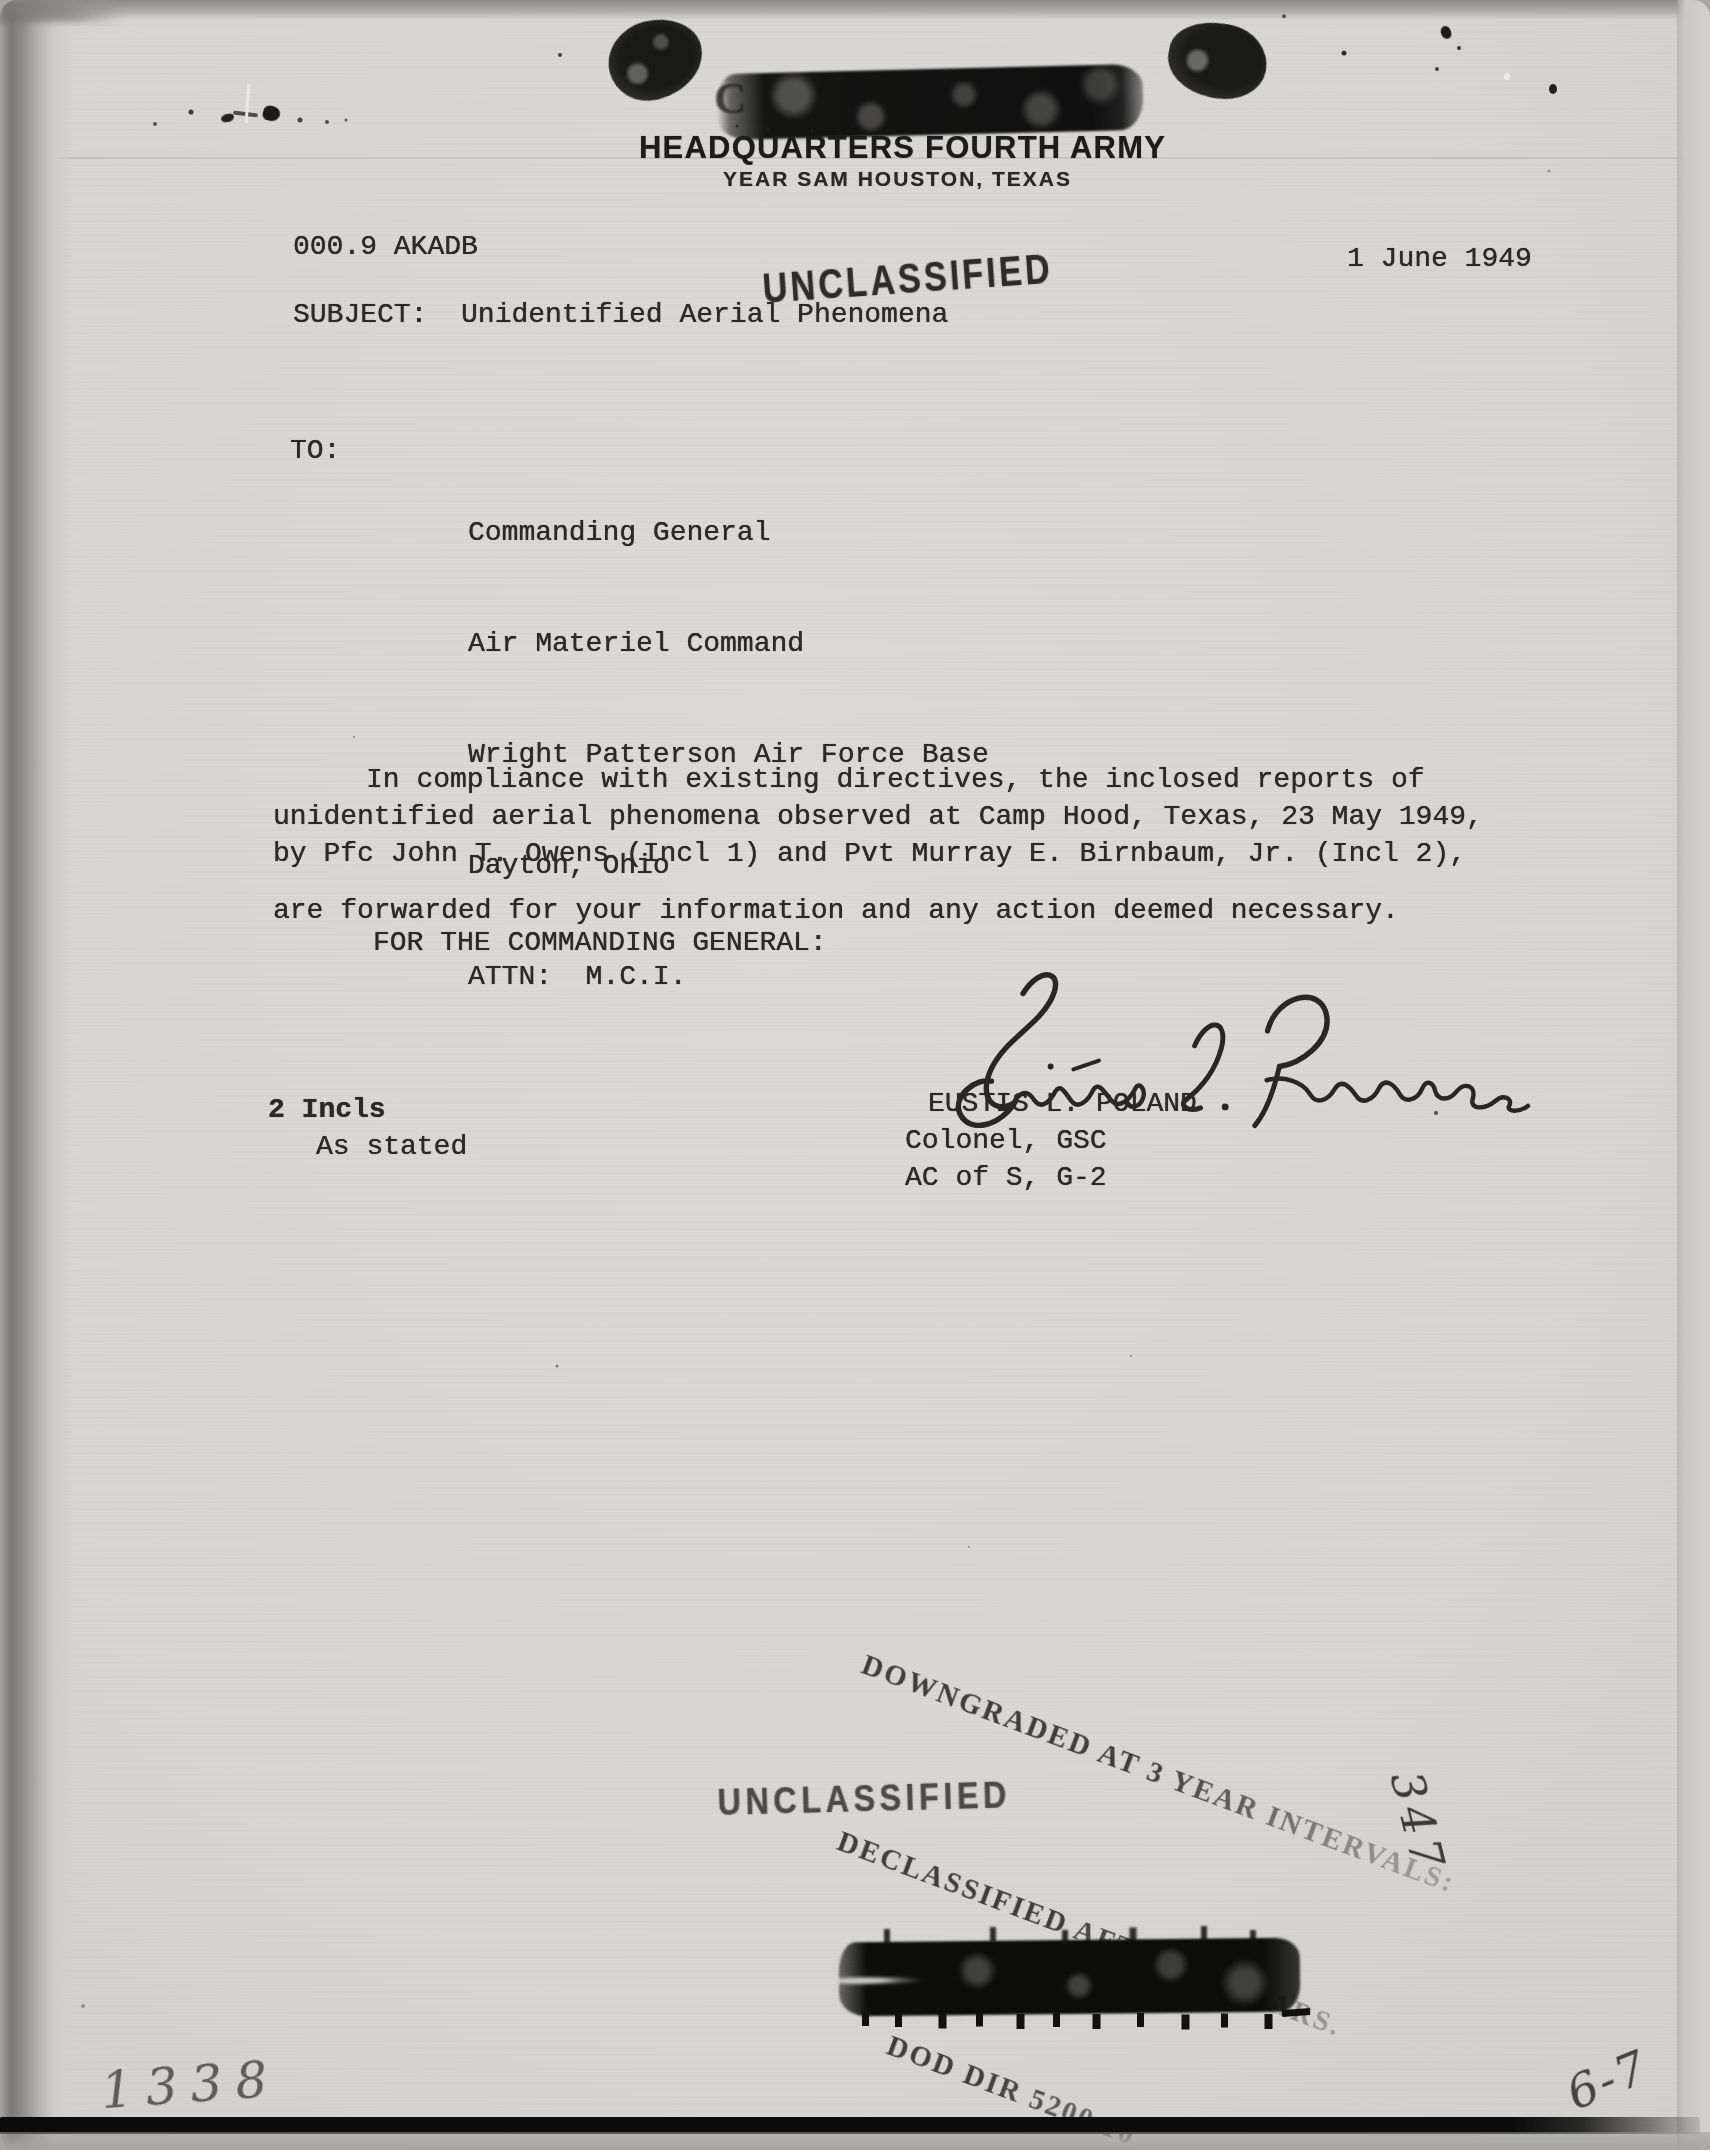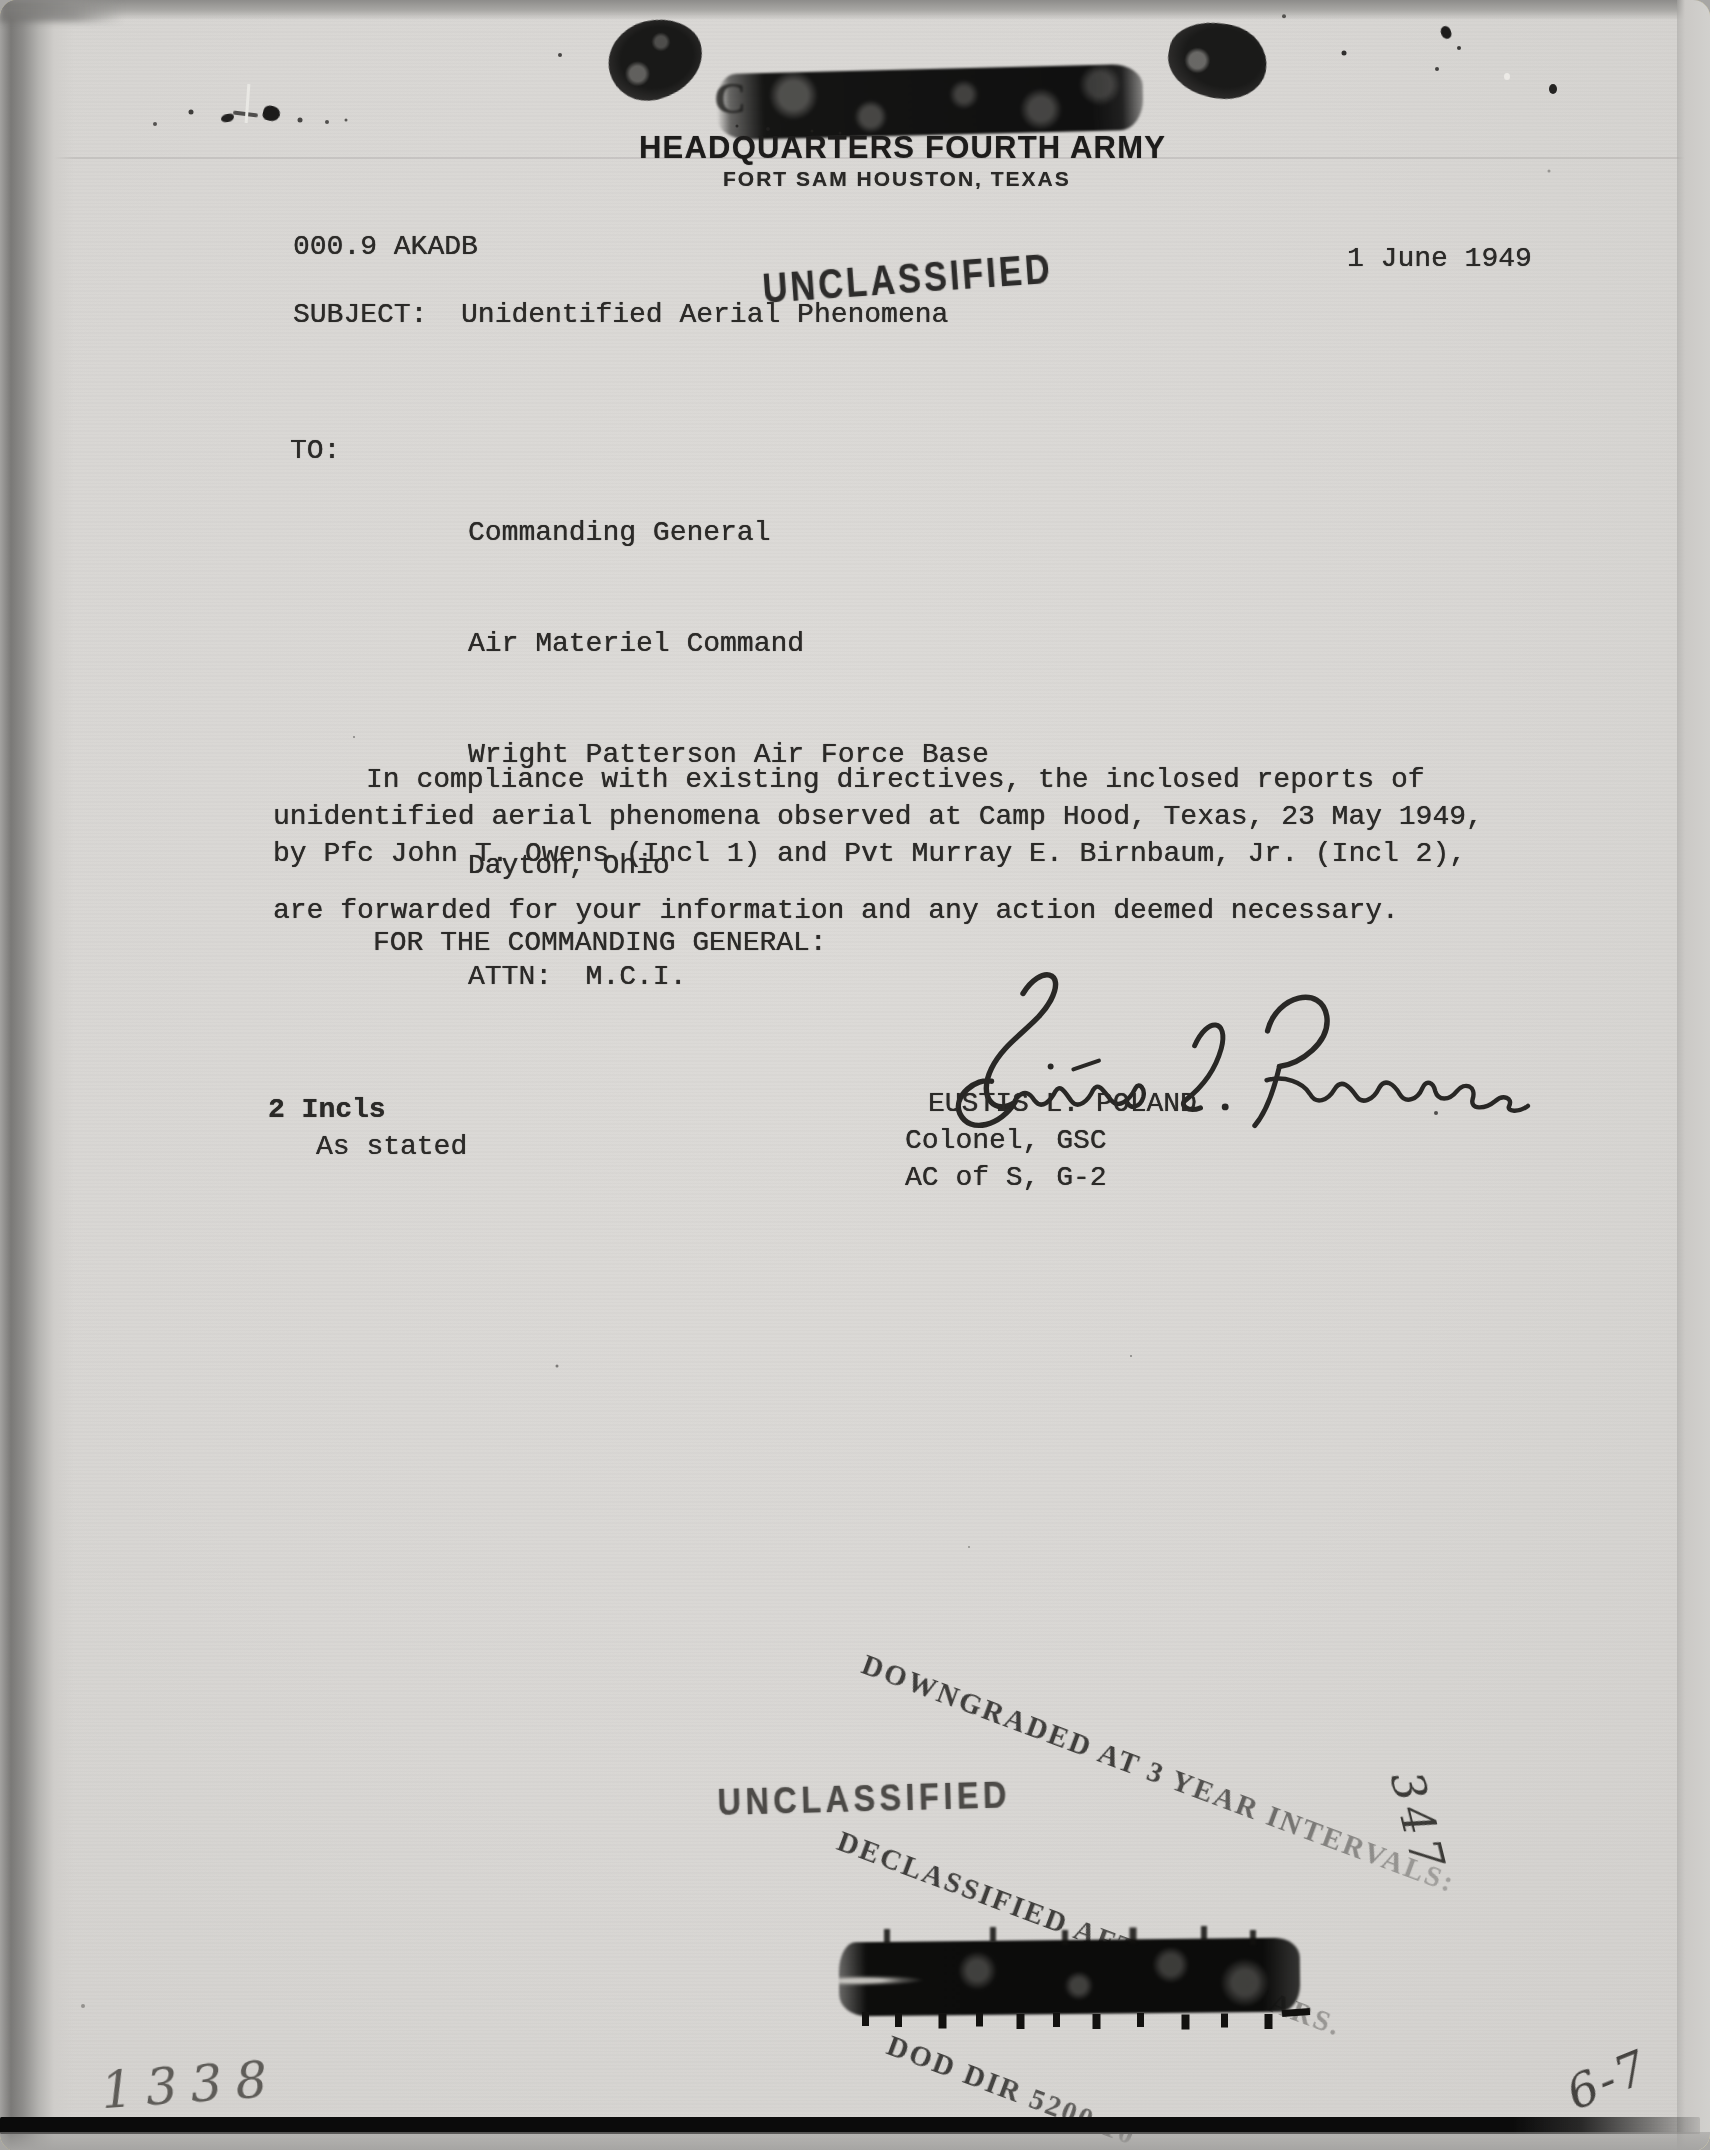--- a/index.html
+++ b/index.html
@@ -144,21 +144,21 @@
   <div class="specks-dark"></div>
   <div class="speck speck-blob1"></div>
   <div class="speck speck-dash"></div>
   <div class="speck speck-blob2"></div>
   <div class="speck speck-blob3"></div>
   <div class="speck speck-blob4"></div>
   <div class="speck speck-white1"></div>
   <div class="scratch"></div>
 
   <div class="hq1">HEADQUARTERS FOURTH ARMY</div>
-  <div class="hq2">FORT SAM HOUSTON, TEXAS</div>
+  <div class="hq2">YEAR SAM HOUSTON, TEXAS</div>
 
   <div class="tw" style="left:293px;top:228px;">000.9 AKADB</div>
   <div class="tw" style="left:1347px;top:240px;">1 June 1949</div>
   <div class="stamp unclass-top">UNCLASSIFIED</div>
   <div class="tw" style="left:293px;top:296px;">SUBJECT:  Unidentified Aerial Phenomena</div>
 
   <div class="tw" style="left:290px;top:432px;">TO:</div>
   <div class="tw" style="left:468px;top:440px;">
     <div>Commanding General</div>
     <div>Air Materiel Command</div>

